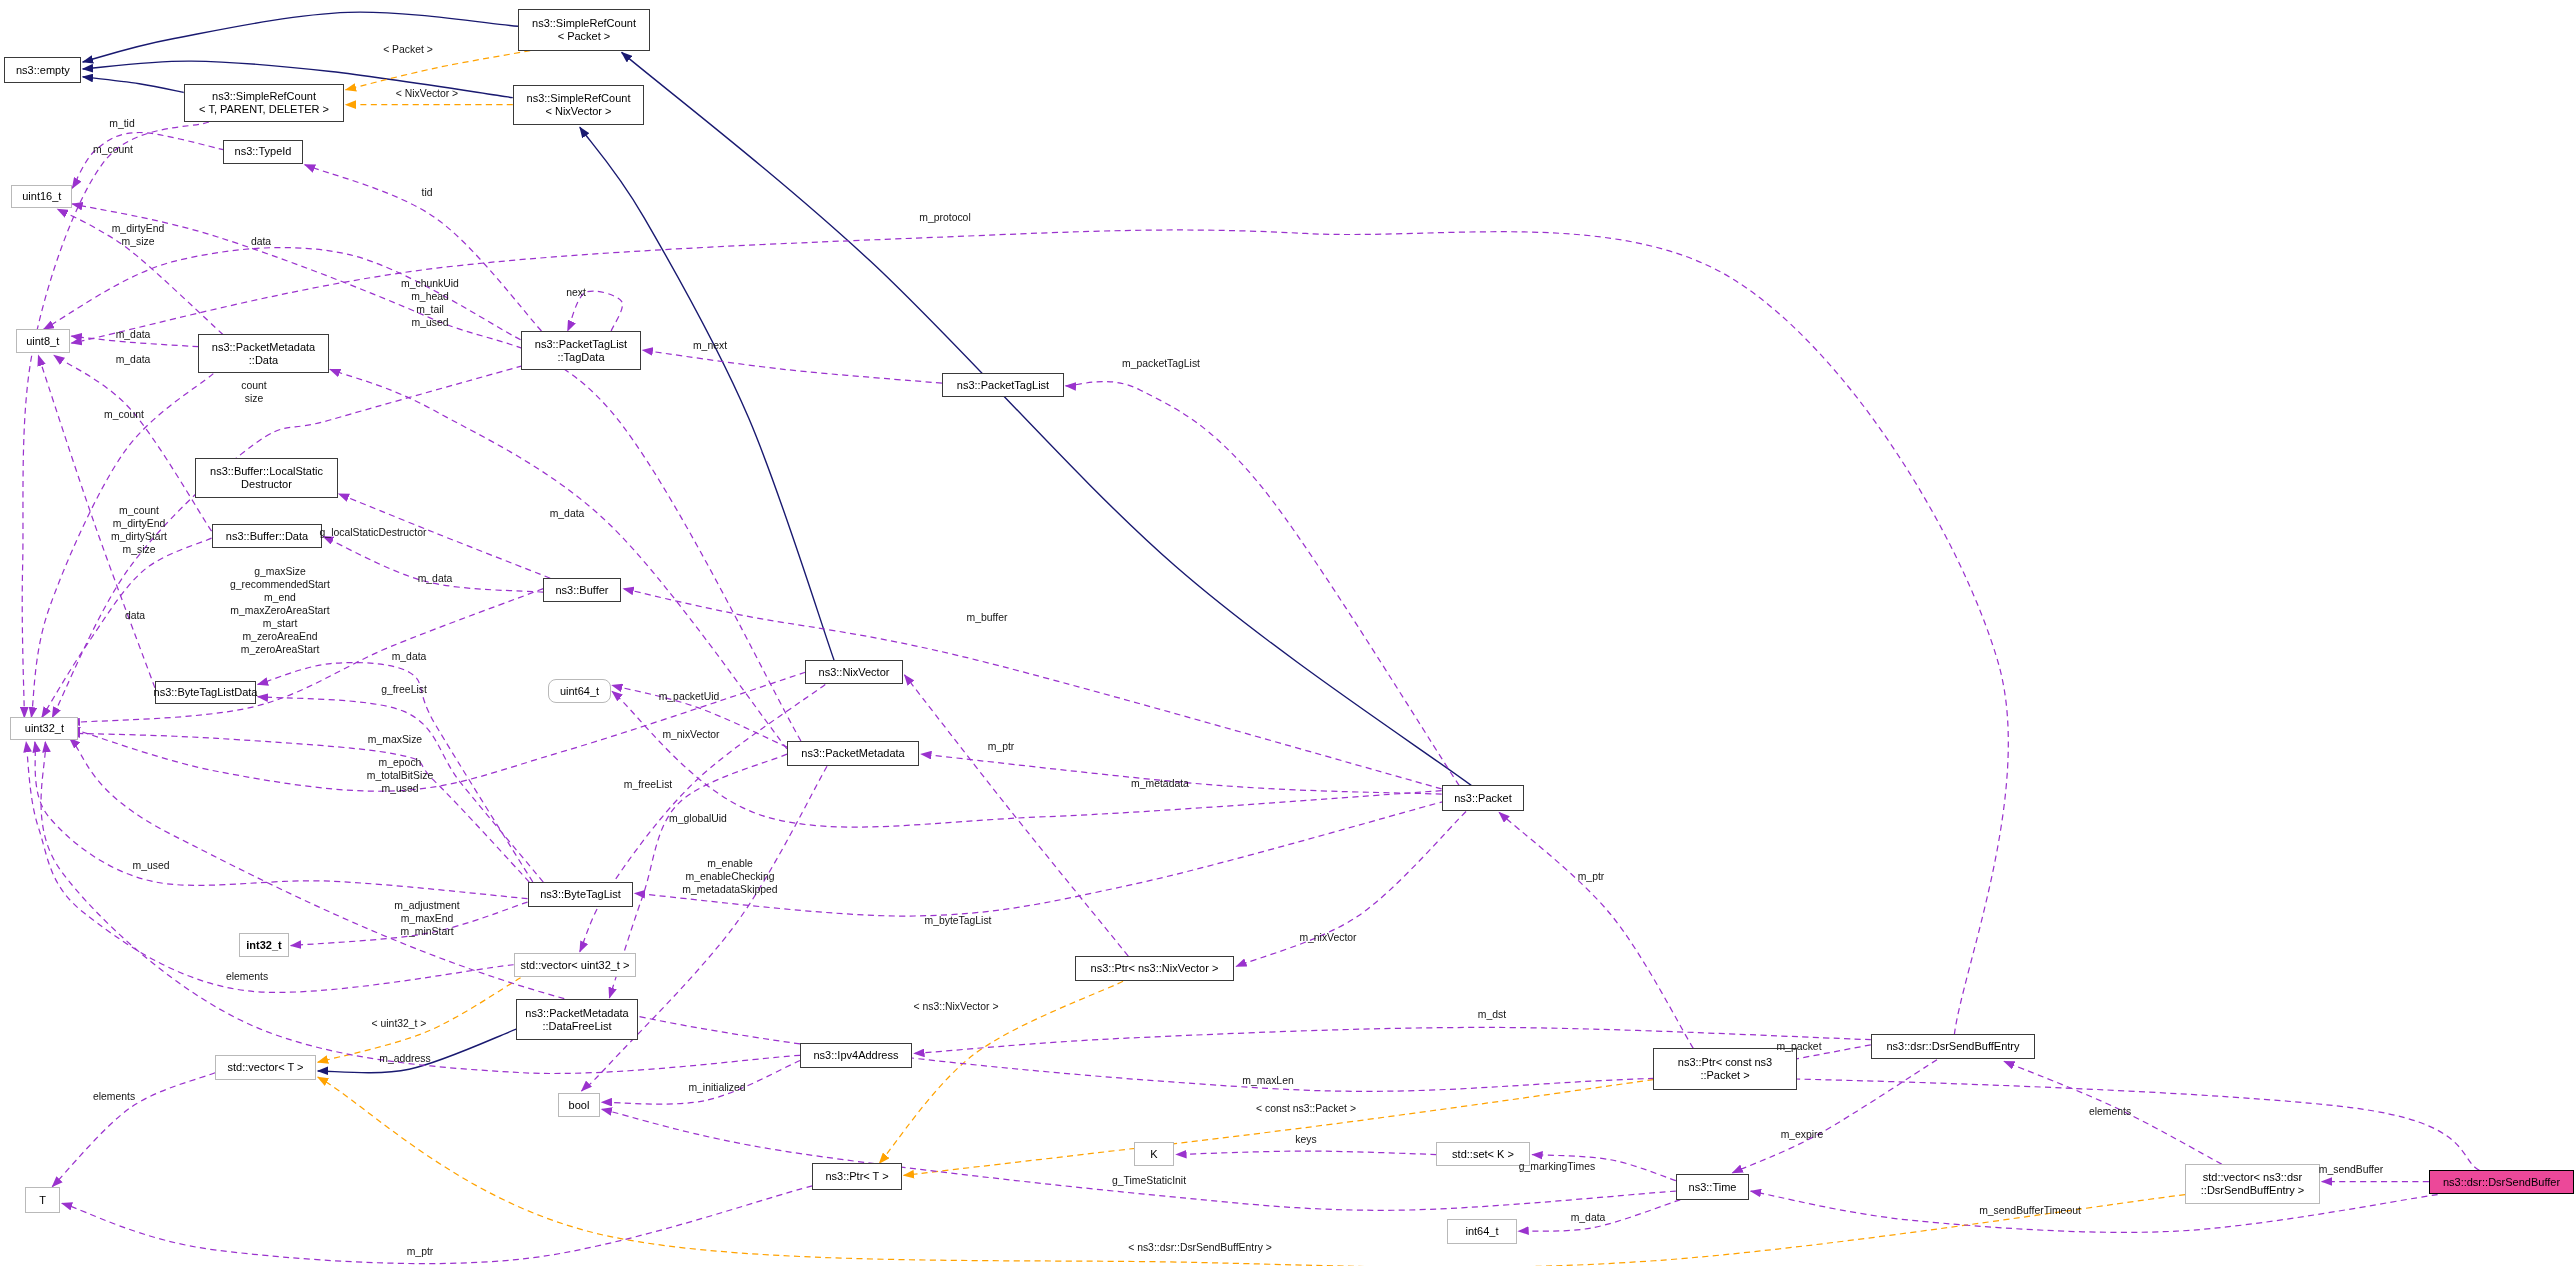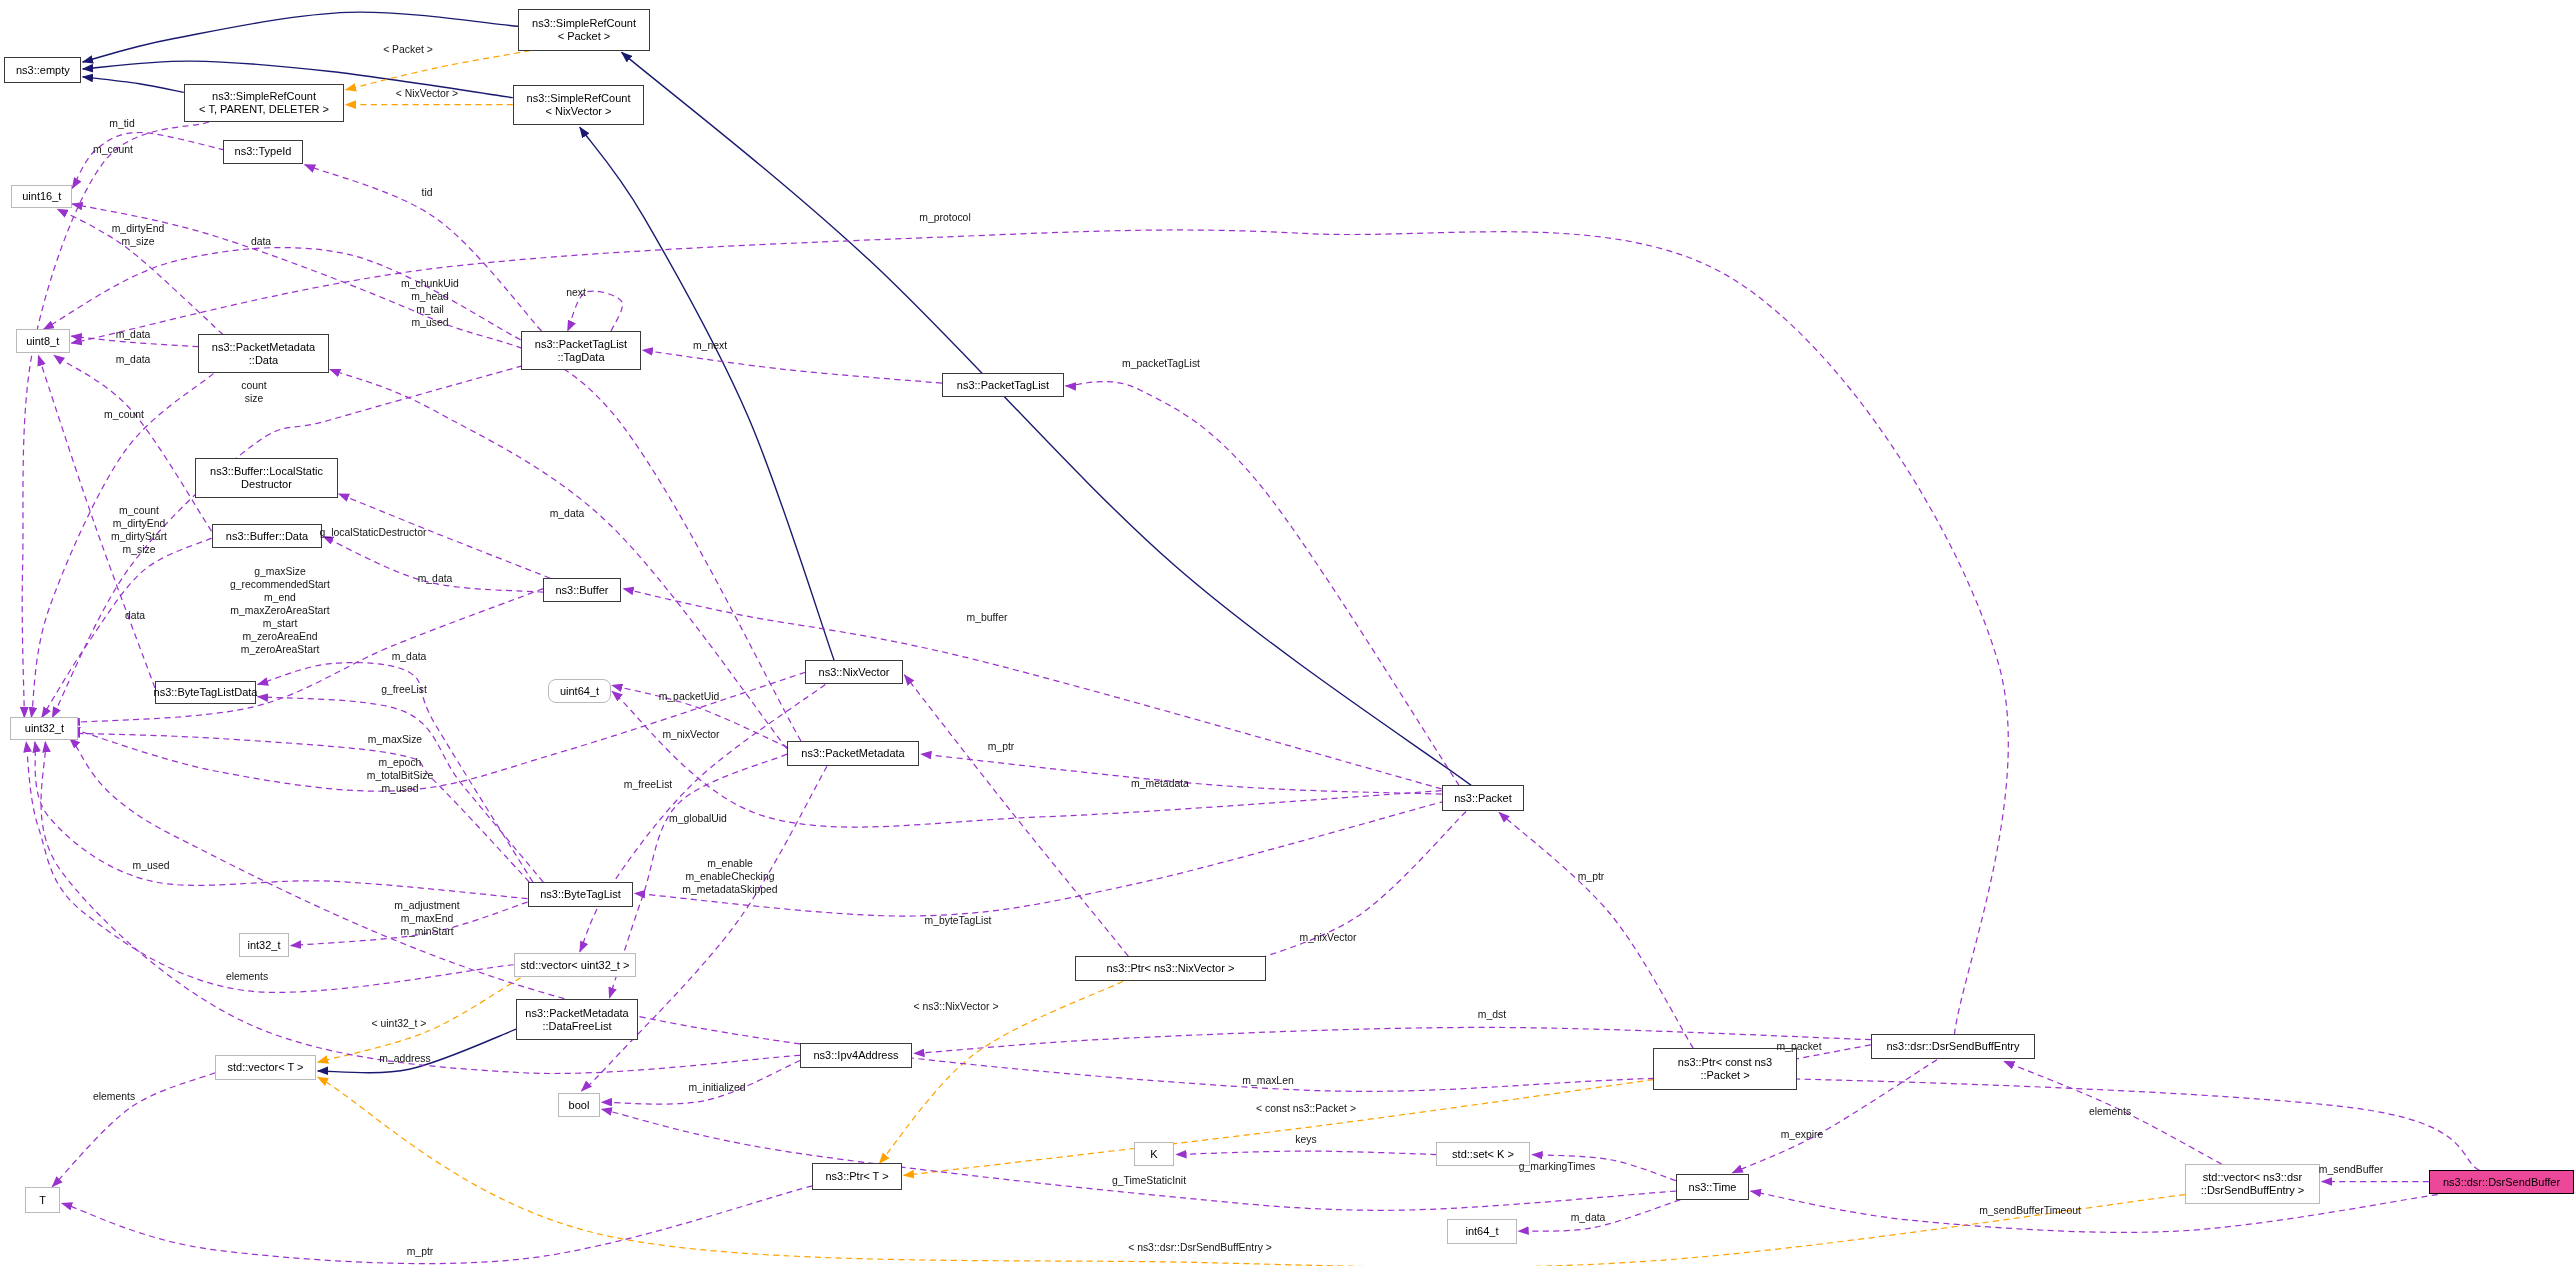--- a/index.html
+++ b/index.html
@@ -122,29 +122,29 @@
       <div class="node cls" style="left: 195px; top: 458px; width: 143px; height: 40px;">ns3::Buffer::LocalStatic
 Destructor</div>
       <div class="node cls" style="left: 212px; top: 524px; width: 110px; height: 24.4px;">ns3::Buffer::Data</div>
       <div class="node cls" style="left: 543px; top: 578px; width: 78px; height: 24.4px;">ns3::Buffer</div>
       <div class="node cls" style="left: 805px; top: 660px; width: 98px; height: 24.4px;">ns3::NixVector</div>
       <div class="node primitive" style="left: 548px; top: 679px; width: 63px; height: 24.4px; border-radius: 8px;">uint64_t</div>
       <div class="node cls" style="left: 155px; top: 681px; width: 101px; height: 22.6px;">ns3::ByteTagListData</div>
       <div class="node primitive" style="left: 10.4px; top: 717px; width: 68px; height: 22.6px;">uint32_t</div>
       <div class="node cls" style="left: 787px; top: 741px; width: 132px; height: 25px;">ns3::PacketMetadata</div>
       <div class="node cls" style="left: 528px; top: 882px; width: 105px; height: 25px;">ns3::ByteTagList</div>
-      <div class="node primitive" style="left: 239px; top: 933px; width: 50px; height: 24.4px;">int32_t</div>
+      <div class="node primitive" style="left: 239px; top: 933px; width: 50px; height: 24.4px; font-weight: bold;">int32_t</div>
       <div class="node primitive" style="left: 514px; top: 953px; width: 122px; height: 24.4px;">std::vector&lt; uint32_t &gt;</div>
       <div class="node cls" style="left: 516px; top: 999px; width: 122px; height: 41px;">ns3::PacketMetadata
 ::DataFreeList</div>
       <div class="node primitive" style="left: 215px; top: 1055px; width: 101px; height: 25px;">std::vector&lt; T &gt;</div>
       <div class="node cls" style="left: 800px; top: 1043px; width: 112px; height: 25px;">ns3::Ipv4Address</div>
       <div class="node primitive" style="left: 558px; top: 1093px; width: 42px; height: 24.4px;">bool</div>
       <div class="node cls" style="left: 812px; top: 1163px; width: 90px; height: 27px;">ns3::Ptr&lt; T &gt;</div>
-      <div class="node cls" style="left: 1075px; top: 956px; width: 191px; height: 25px;">ns3::Ptr&lt; ns3::NixVector &gt;</div>
+      <div class="node cls" style="left: 1075px; top: 956px; width: 159px; height: 25px;">ns3::Ptr&lt; ns3::NixVector &gt;</div>
       <div class="node cls" style="left: 1442px; top: 785px; width: 82px; height: 26px;">ns3::Packet</div>
       <div class="node cls" style="left: 1653px; top: 1048px; width: 144px; height: 42px;">ns3::Ptr&lt; const ns3
 ::Packet &gt;</div>
       <div class="node cls" style="left: 1871px; top: 1034px; width: 164px; height: 25px;">ns3::dsr::DsrSendBuffEntry</div>
       <div class="node primitive" style="left: 1134px; top: 1142px; width: 40px; height: 24.4px;">K</div>
       <div class="node primitive" style="left: 1436px; top: 1142px; width: 94px; height: 24.4px;">std::set&lt; K &gt;</div>
       <div class="node cls" style="left: 1676px; top: 1174px; width: 73px; height: 26px;">ns3::Time</div>
       <div class="node primitive" style="left: 1447px; top: 1219px; width: 70px; height: 25px;">int64_t</div>
       <div class="node primitive" style="left: 2185px; top: 1164px; width: 135px; height: 40px;">std::vector&lt; ns3::dsr
 ::DsrSendBuffEntry &gt;</div>

